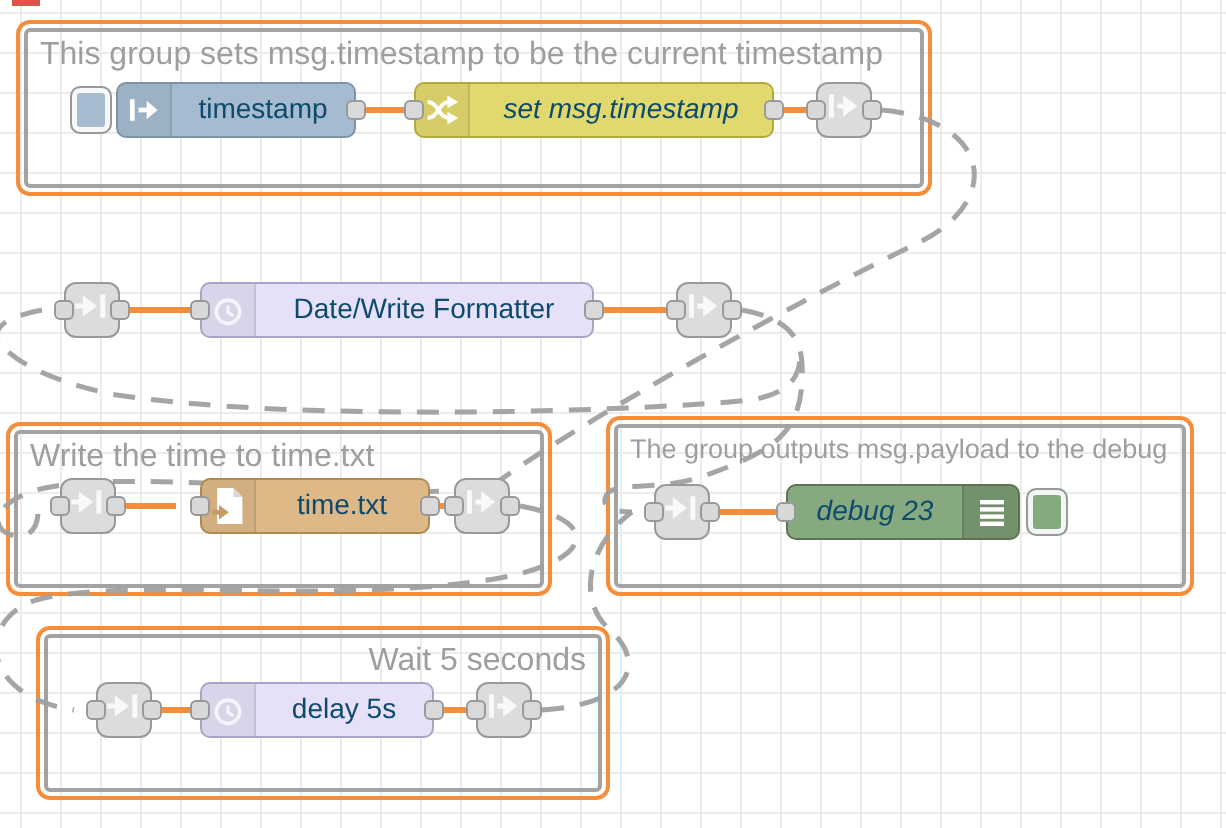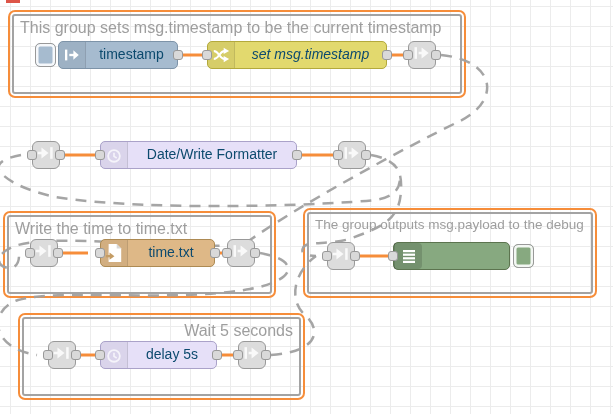--- a/index.html
+++ b/index.html
@@ -205,20 +205,21 @@
           <path d="M2 12h7" stroke="#fff" stroke-width="3"></path>
           <path d="M6.5 5.5l8.5 6.5-8.5 6.5z" fill="#fff"></path>
           <path d="M18.5 5v14" stroke="#fff" stroke-width="3"></path>
         </svg>
     </span>
     <div class="port pl"></div>
     <div class="port pr"></div>
   </div>
 
   <div class="node debug" style="left:393px;top:242px;width:117px;">
+    <div class="node-label ital">debug 23</div>
     <div class="dbg-iconsec">
       <svg width="16" height="16" viewBox="0 0 16 16">
           <rect x="2" y="2" width="12" height="2.2" fill="#fff"></rect>
           <rect x="2" y="5.6" width="12" height="2.2" fill="#fff"></rect>
           <rect x="2" y="9.2" width="12" height="2.2" fill="#fff"></rect>
           <rect x="2" y="12.8" width="12" height="2.2" fill="#fff"></rect>
         </svg>
     </div>
     <div class="node-button btn-debug"></div>
     <div class="port pl"></div>

